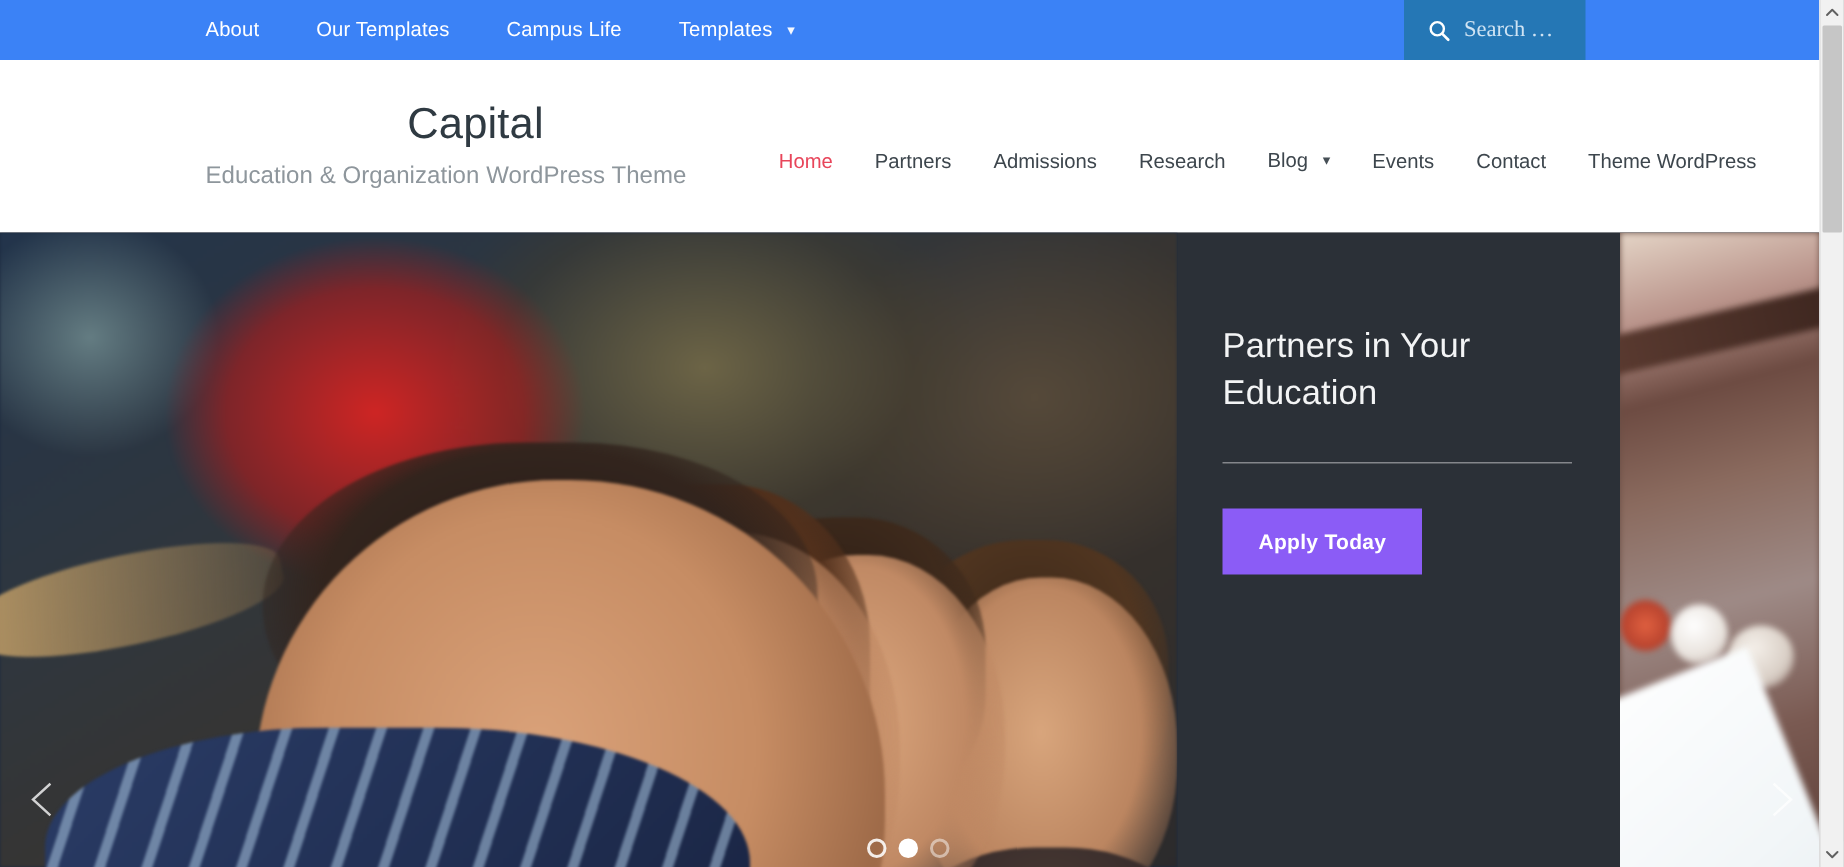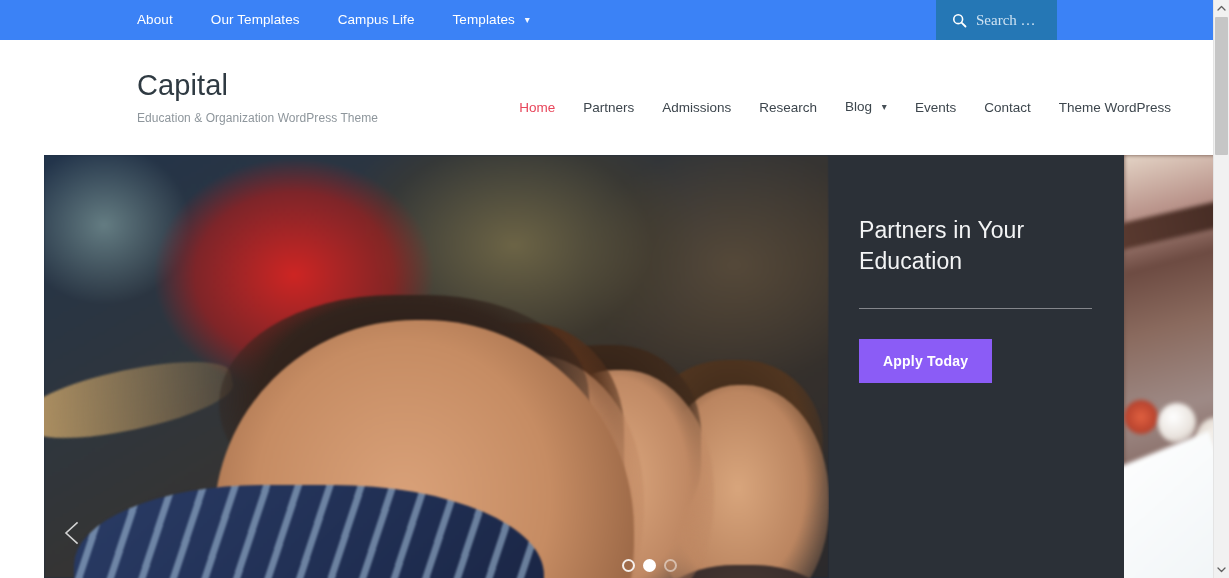--- a/index.html
+++ b/index.html
@@ -101,24 +101,25 @@
   .brand {
     margin-left: 137px;
     width: 360px;
   }
   .brand-title {
     font-size: 29px;
     color: #2f3a42;
     font-weight: 400;
     letter-spacing: .1px;
     line-height: 1.1;
+    text-align: center;
   }
   .brand-tagline {
     margin-top: 9px;
-    font-size: 12px;
+    font-size: 16px;
     color: #8e969c;
     font-weight: 400;
     letter-spacing: .05px;
   }
 
   .mainnav {
     position: absolute;
     right: 28px;
     top: 56px;
     display: flex;
@@ -134,21 +135,20 @@
   }
   .mainnav-item.active { color: #e8455a; }
   .mainnav-item .caret-down { color: #3d464d; }
 
   
   .hero {
     position: relative;
     height: 423px;
     overflow: hidden;
     background: #2b2f36;
-    margin-left: 44px;
   }
 
   
   .hero-photo {
     position: absolute;
     left: 0; top: 0;
     width: 785px;
     height: 423px;
     overflow: hidden;
     background: #1b2b40;

